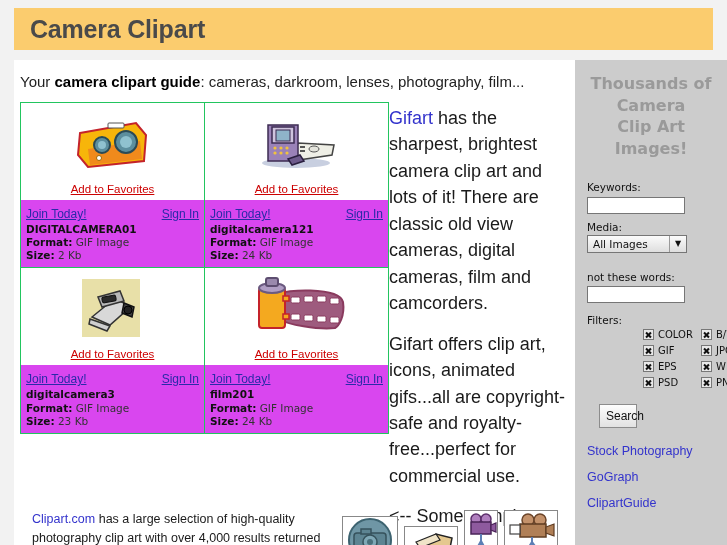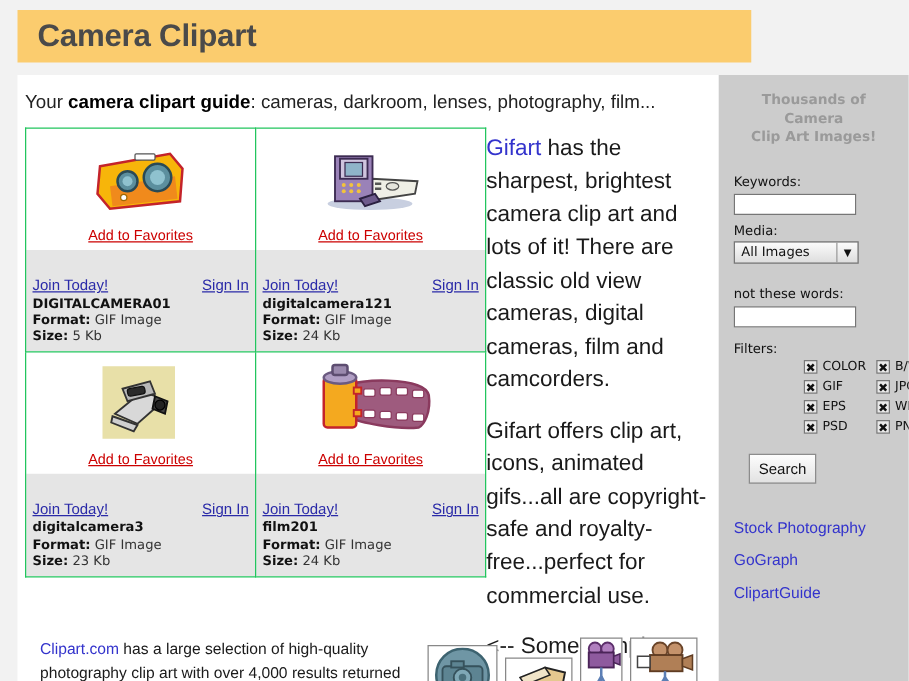--- a/index.html
+++ b/index.html
@@ -13,21 +13,21 @@
   #page {
     position: relative;
     width: 727px; height: 545px;
     background: #f2f2f2;
   }
 
   
   .header-band {
     position: absolute;
     left: 14px; top: 8px;
-    width: 587px; height: 42px;
+    width: 699px; height: 42px;
     background: #fbcc6e;
   }
   .header-title {
     position: absolute;
     left: 16px; top: 7px;
     font-size: 25px;
     font-weight: bold;
     color: #4a4a4a;
     letter-spacing: -0.2px;
     white-space: nowrap;
@@ -76,22 +76,22 @@
     text-align: center;
     margin-top: 4px;
     margin-bottom: 3px;
   }
   .fav-link a {
     color: #cc0000;
     font-size: 11.5px;
     text-decoration: underline;
   }
   .meta {
-    background: #e5e5e5;
-    padding: 21px 5px 5px 5px;
+    background: #d946ef;
+    padding: 7px 5px 5px 5px;
     font-size: 10.5px;
     color: #111;
     line-height: 1.25;
     font-family: "DejaVu Sans", sans-serif;
   }
   .meta-row1 {
     display: flex;
     justify-content: space-between;
     margin-bottom: 1px;
   }
@@ -153,21 +153,21 @@
   
   .sidebar {
     position: absolute;
     left: 575px; top: 60px;
     width: 152px; height: 485px;
     background: #cccccc;
   }
   .side-head {
     padding: 13px 10px 0 10px;
     text-align: center;
-    font-size: 11px;
+    font-size: 16px;
     font-weight: bold;
     color: #9a9a9a;
     line-height: 1.35;
     font-family: "DejaVu Sans", sans-serif;
   }
   .form-area { padding: 0 12px; margin-top: 22px; }
   .f-label {
     font-size: 10.5px;
     color: #111;
     margin-bottom: 2px;
@@ -229,22 +229,22 @@
     content: "";
     position: absolute;
     left: 1px; top: 4px;
     width: 7px; height: 2px;
     background: #111;
   }
   .broken-img::before { transform: rotate(45deg); }
   .broken-img::after  { transform: rotate(-45deg); }
 
   .search-btn {
-    margin: 16px 0 12px 12px;
-    width: 54px; height: 24px;
+    margin: 16px 0 0 12px;
+    width: 38px; height: 24px;
     border: 1px solid #8c8c8c;
     background: linear-gradient(#fdfdfd, #e2e2e2);
     font-size: 12px;
     color: #111;
     font-family: "Liberation Sans", sans-serif;
     cursor: pointer;
   }
 
   .side-links { padding: 0 12px; margin-top: 16px; }
   .side-links-head {
@@ -297,21 +297,21 @@
             <div class="fav-link">
               <a href="#">Add to Favorites</a>
             </div>
             <div class="meta">
               <div class="meta-row1">
                 <a href="#">Join Today!</a>
                 <a href="#">Sign In</a>
               </div>
               <div class="fname">DIGITALCAMERA01</div>
               <div><span class="lbl">Format:</span> <span class="val">GIF Image</span></div>
-              <div><span class="lbl">Size:</span> <span class="val">5 Kb</span></div>
+              <div><span class="lbl">Size:</span> <span class="val">2 Kb</span></div>
             </div>
           </div>
         </td>
         <td>
           <div class="thumb-cell-inner">
             <div class="thumb-pic">
               <svg width="86" height="56" viewBox="0 0 86 56">
                 <ellipse cx="42" cy="48" rx="34" ry="5" fill="#c8cfe0"></ellipse>
                 <path d="M38 46 L78 40 L80 30 L44 28 Z" fill="#efefe6" stroke="#444" stroke-width="1.5"></path>
                 <rect x="14" y="10" width="30" height="36" fill="#9a82b8" stroke="#3c2b52" stroke-width="1.5"></rect>

